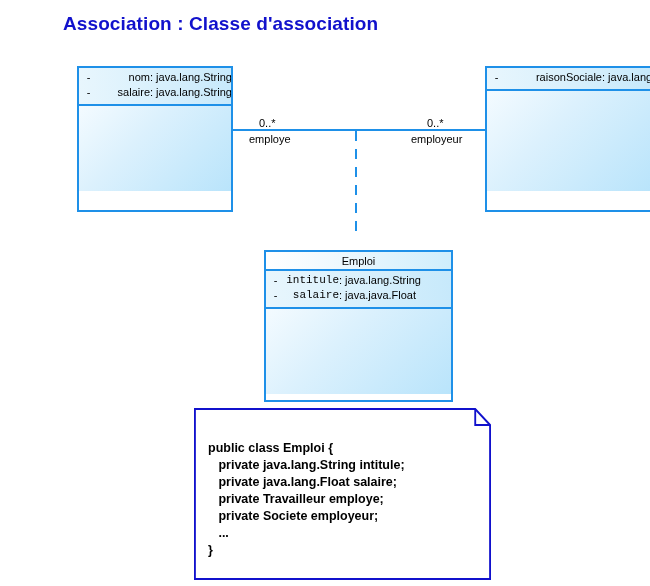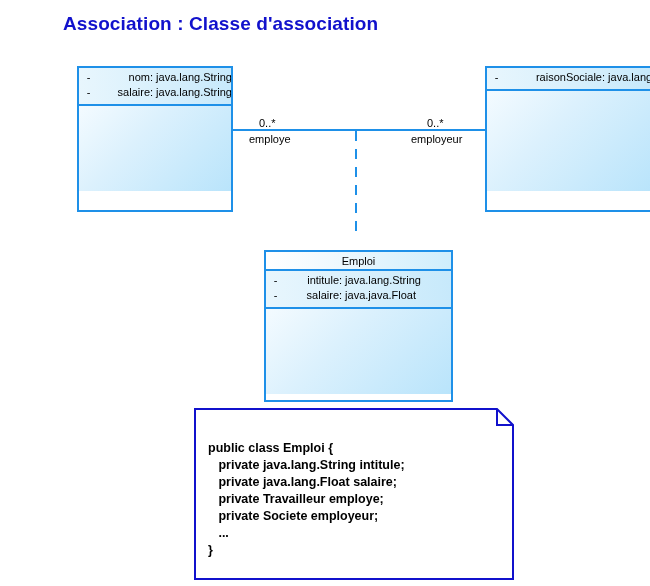--- a/index.html
+++ b/index.html
@@ -95,21 +95,21 @@
   #class-travailleur .attr-name { width: 56px; }
 
   #class-societe { left: 485px; top: 66px;  width: 168px; height: 146px; }
   #class-societe .uml-attrs { height: 23px; }
   #class-societe .uml-ops   { height: 100px; }
   #class-societe .attr-name { width: 100px; }
 
   #class-emploi { left: 264px; top: 231px; width: 189px; height: 152px; margin-top: 19px; }
   #class-emploi .uml-attrs { height: 38px; }
   #class-emploi .uml-ops   { height: 85px; }
-  #class-emploi .attr-name { width: 58px; }
+  #class-emploi .attr-name { width: 58px; font-family: Liberation Mono, monospace; }
 
   
   .assoc-line {
     position: absolute;
     background: #1e90e8;
   }
   #assoc-left  { left: 233px; top: 129px; width: 123px; height: 2px; }
   #assoc-right { left: 356px; top: 129px; width: 129px; height: 2px; }
 
   #assoc-dashed {
@@ -132,21 +132,21 @@
   #mult-left   { left: 259px; top: 117px; }
   #role-left   { left: 249px; top: 133px; }
   #mult-right  { left: 427px; top: 117px; }
   #role-right  { left: 411px; top: 133px; }
 
   
   #code-note {
     position: absolute;
     left: 194px;
     top: 408px;
-    width: 320px;
+    width: 297px;
     height: 172px;
   }
   #code-note .note-shape {
     position: absolute;
     left: 0; top: 0;
     width: 100%;
     height: 100%;
   }
   #code-note .note-text {
     position: absolute;

